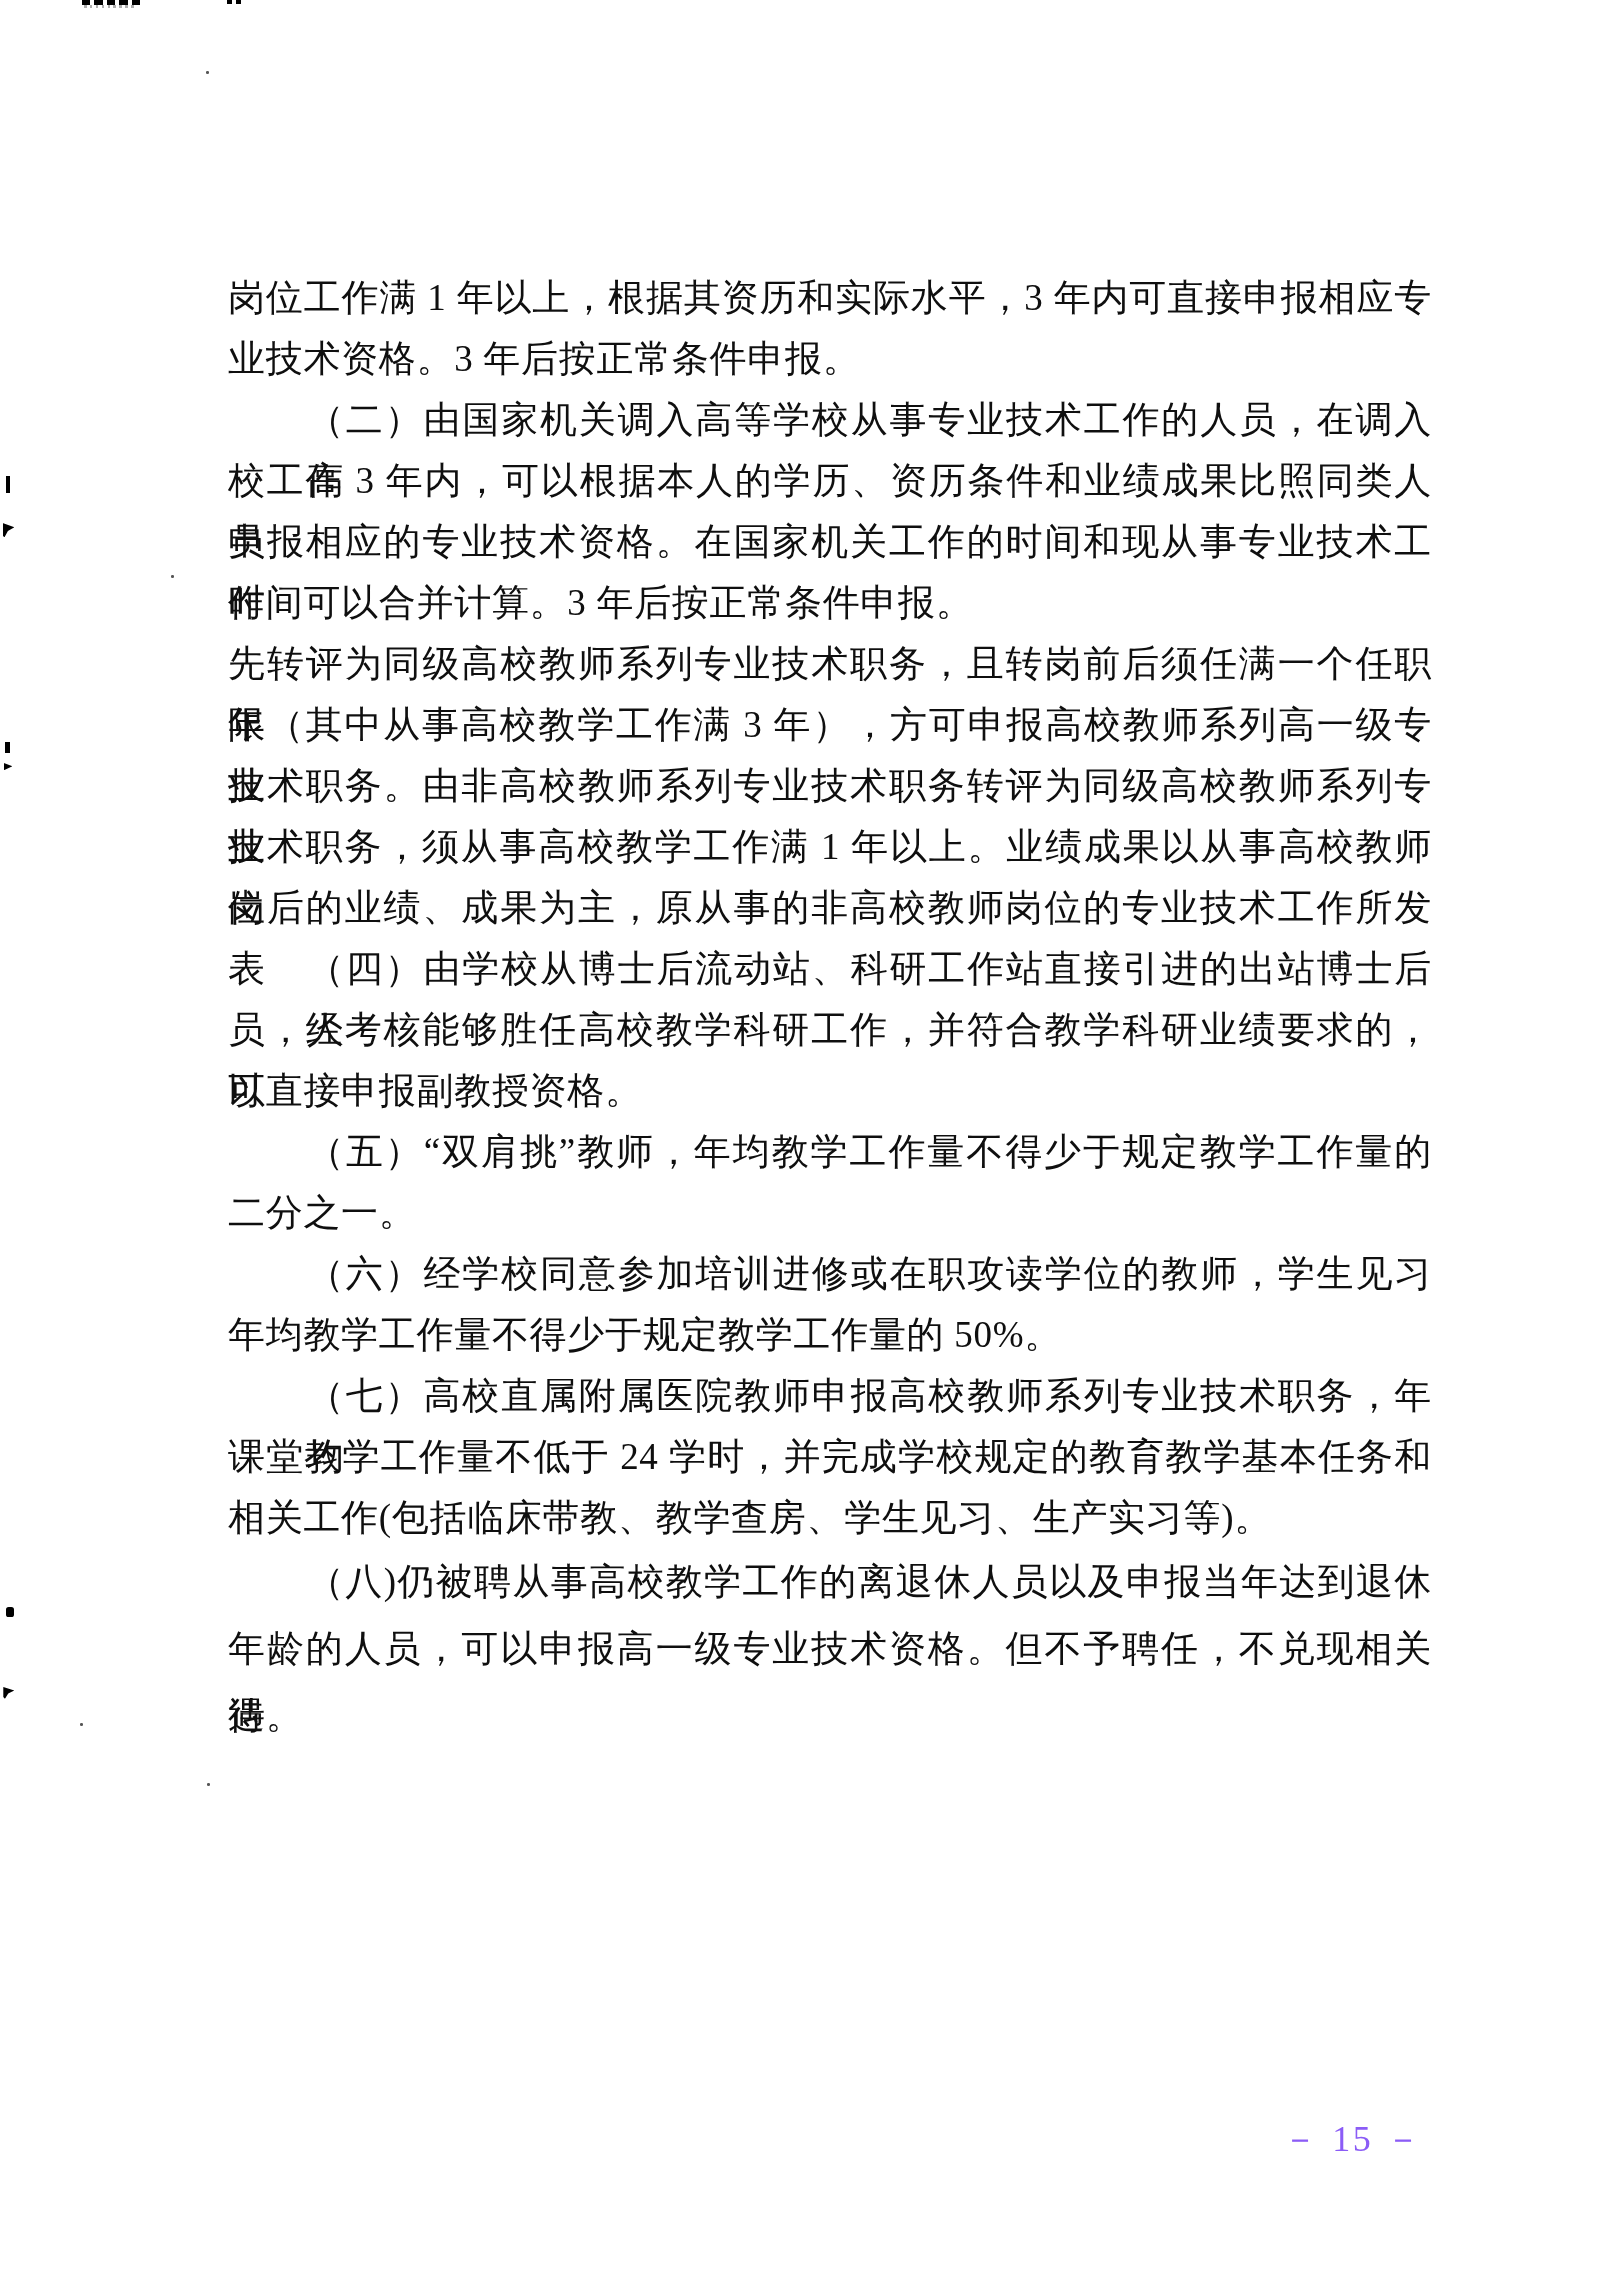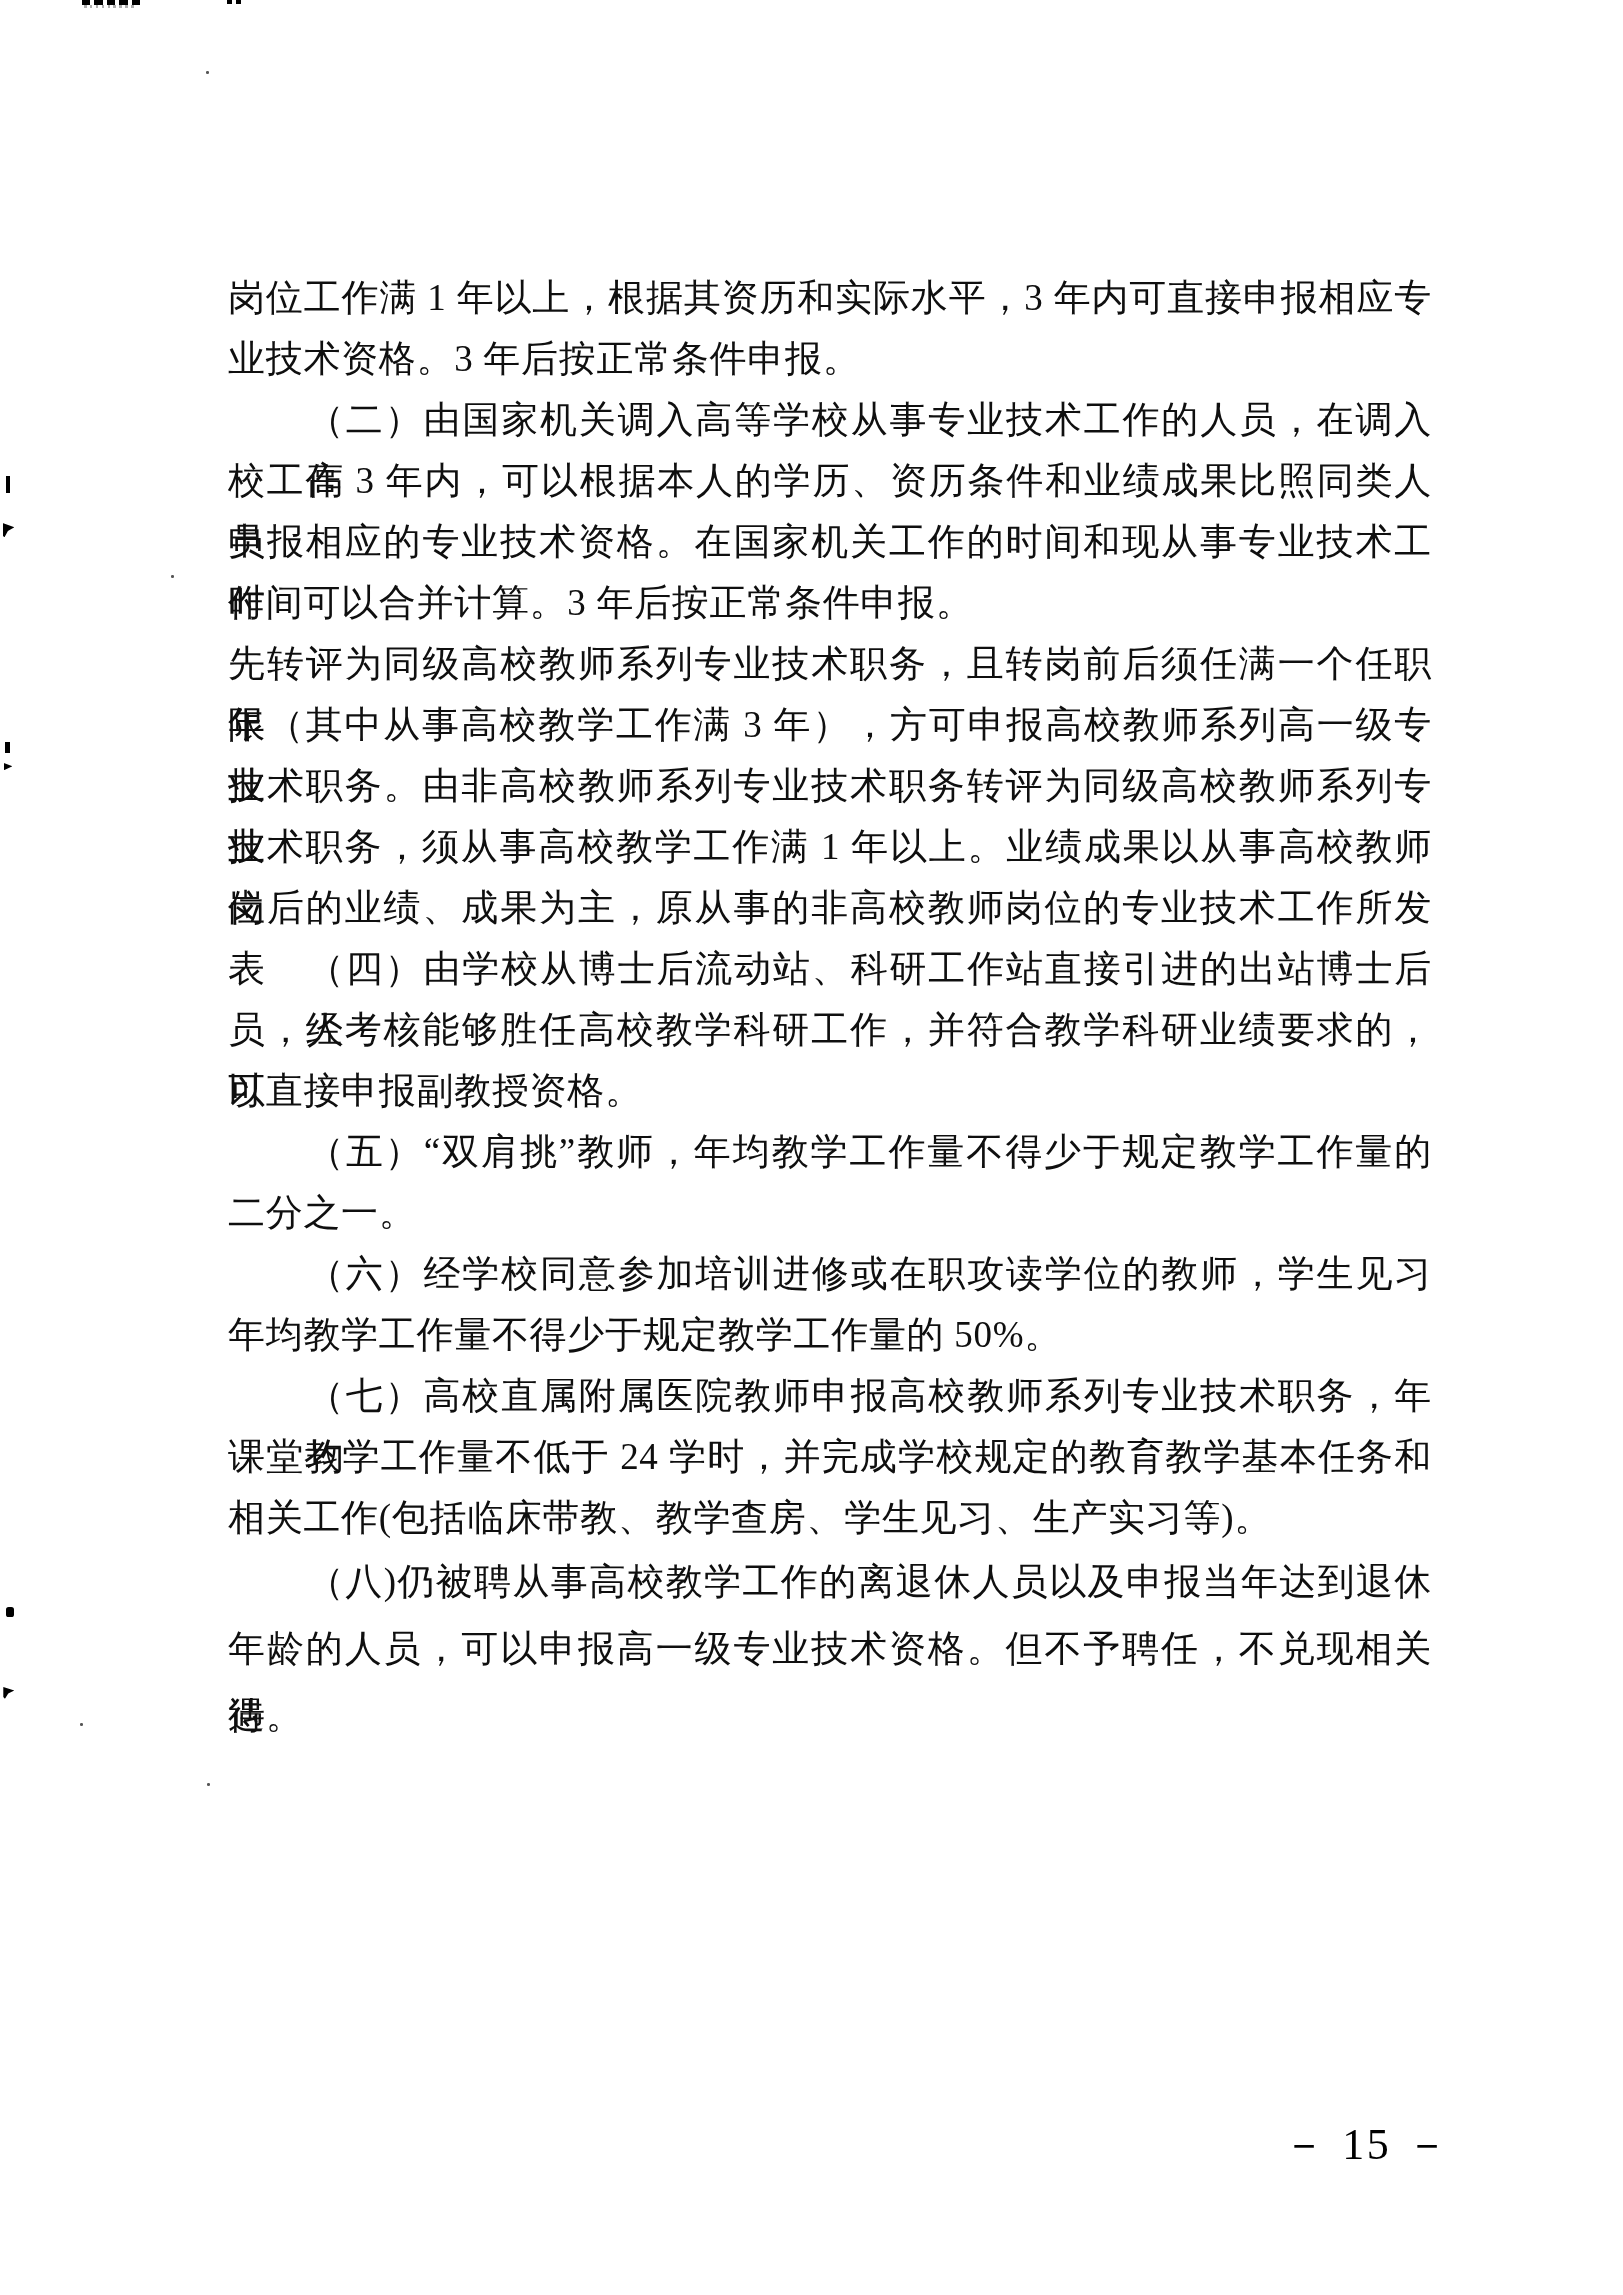--- a/index.html
+++ b/index.html
@@ -33,23 +33,23 @@
   .line.indent{
     padding-left:79px;
   }
   .line.para8{
     height:67px;
     line-height:67px;
   }
   .footer{
     position:absolute;
     left:1282px;top:2115px;
-    font-size:44px;
+    font-size:36px;
     letter-spacing:2.6px;
-    color:#000000;
+    color:#8b5cf6;
     white-space:nowrap;
   }
   
   .art{position:absolute;background:#000;}
   .art-dashes{
     background:repeating-linear-gradient(90deg,#000 0 8.5px,transparent 8.5px 12.4px);
   }
   .art-dashes2{
     background:repeating-linear-gradient(90deg,#000 0 5.2px,transparent 5.2px 8.5px);
   }

